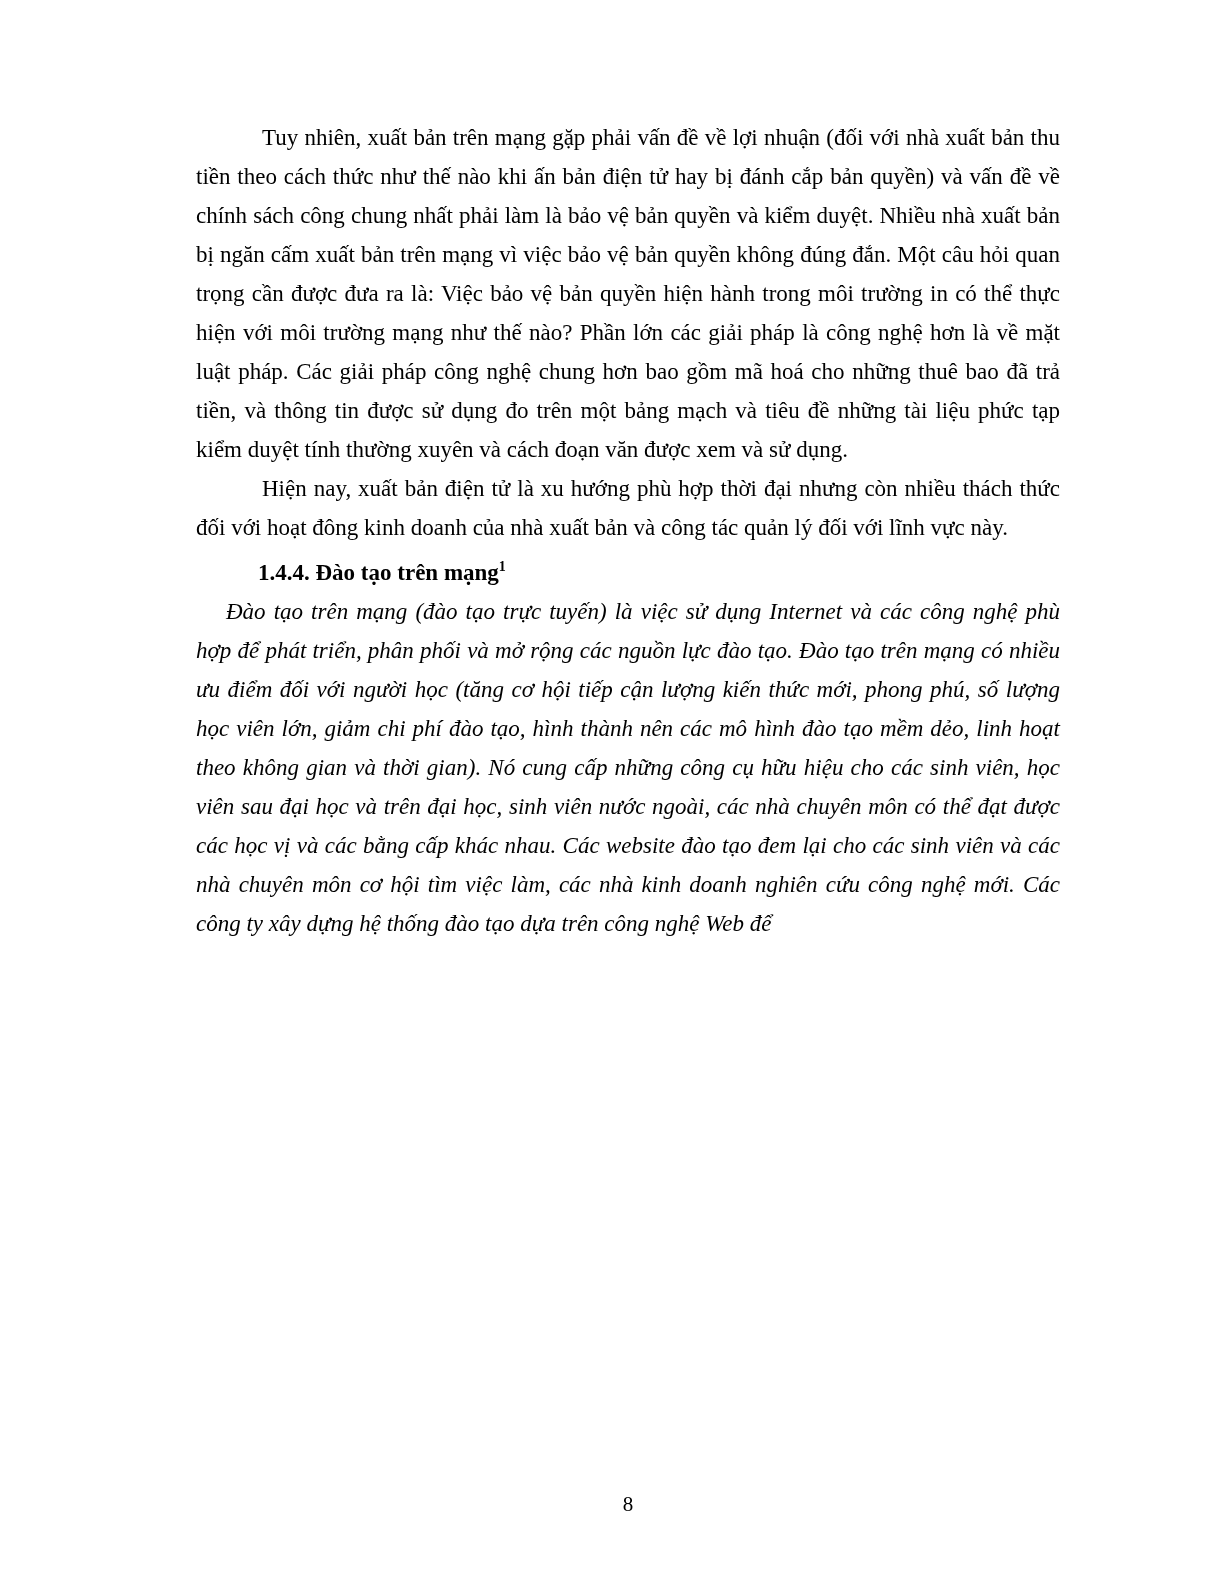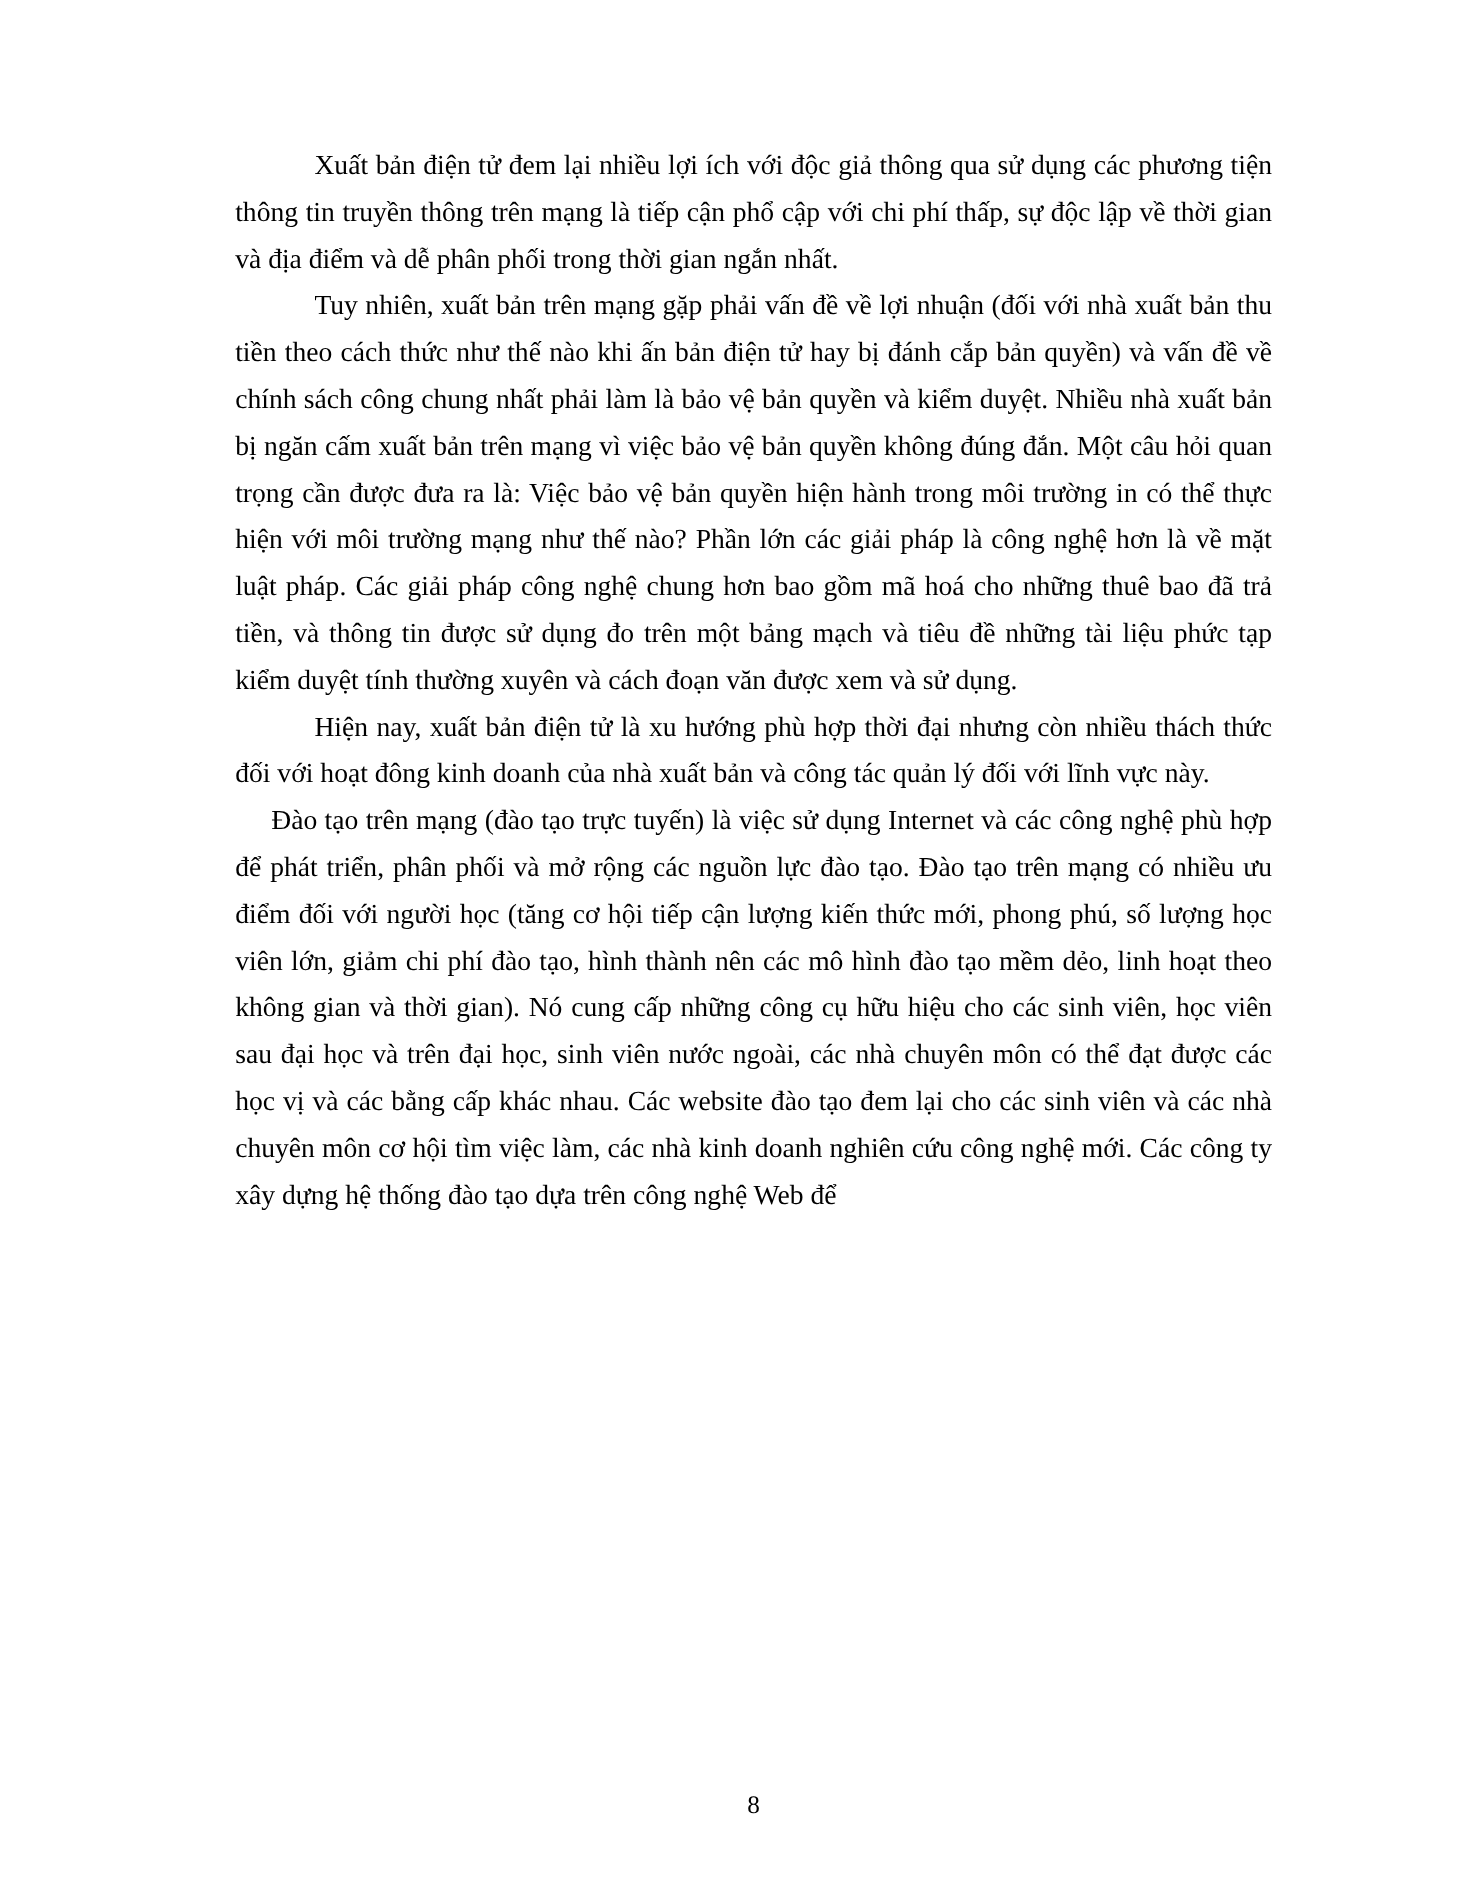--- a/index.html
+++ b/index.html
@@ -24,21 +24,21 @@
   }
   .body-text {
     font-size: 23px;
     line-height: 39px;
     text-align: justify;
   }
   .body-text p {
     margin: 0;
   }
   .indent-lg { text-indent: 66px; }
-  .indent-sm { text-indent: 30px; }
+  .indent-sm { text-indent: 30px; font-style: italic; }
   .section-heading {
     margin: 0;
     font-size: 23px;
     line-height: 39px;
     font-weight: bold;
     text-indent: 62px;
   }
   .section-heading sup {
     font-size: 14px;
     font-weight: bold;
@@ -73,26 +73,26 @@
     text-align: center;
     font-size: 21px;
   }
 </style>
 </head>
 <body>
 
 <div class="page">
 
   <div class="body-text">
-    <p class="indent-lg">Xuất bản điện tử đem lại nhiều lợi ích với độc giả thông qua sử dụng các phương tiện thông tin truyền thông trên mạng là tiếp cận phổ cập với chi phí thấp, sự độc lập về thời gian và địa điểm và dễ phân phối trong thời gian ngắn nhất.</p>
 
     <p class="indent-lg">Tuy nhiên, xuất bản trên mạng gặp phải vấn đề về lợi nhuận (đối với nhà xuất bản thu tiền theo cách thức như thế nào khi ấn bản điện tử hay bị đánh cắp bản quyền) và vấn đề về chính sách công chung nhất phải làm là bảo vệ bản quyền và kiểm duyệt. Nhiều nhà xuất bản bị ngăn cấm xuất bản trên mạng vì việc bảo vệ bản quyền không đúng đắn. Một câu hỏi quan trọng cần được đưa ra là: Việc bảo vệ bản quyền hiện hành trong môi trường in có thể thực hiện với môi trường mạng như thế nào? Phần lớn các giải pháp là công nghệ hơn là về mặt luật pháp. Các giải pháp công nghệ chung hơn bao gồm mã hoá cho những thuê bao đã trả tiền, và thông tin được sử dụng đo trên một bảng mạch và tiêu đề những tài liệu phức tạp kiểm duyệt tính thường xuyên và cách đoạn văn được xem và sử dụng.</p>
 
     <p class="indent-lg">Hiện nay, xuất bản điện tử là xu hướng phù hợp thời đại nhưng còn nhiều thách thức đối với hoạt đông kinh doanh của nhà xuất bản và công tác quản lý đối với lĩnh vực này.</p>
 
+    <h3 class="section-heading"><span>1.4.4. Đào tạo trên mạng</span><sup>1</sup></h3>
 
     <p class="indent-sm">Đào tạo trên mạng (đào tạo trực tuyến) là việc sử dụng Internet và các công nghệ phù hợp để phát triển, phân phối và mở rộng các nguồn lực đào tạo. Đào tạo trên mạng có nhiều ưu điểm đối với người học (tăng cơ hội tiếp cận lượng kiến thức mới, phong phú, số lượng học viên lớn, giảm chi phí đào tạo, hình thành nên các mô hình đào tạo mềm dẻo, linh hoạt theo không gian và thời gian). Nó cung cấp những công cụ hữu hiệu cho các sinh viên, học viên sau đại học và trên đại học, sinh viên nước ngoài, các nhà chuyên môn có thể đạt được các học vị và các bằng cấp khác nhau. Các website đào tạo đem lại cho các sinh viên và các nhà chuyên môn cơ hội tìm việc làm, các nhà kinh doanh nghiên cứu công nghệ mới. Các công ty xây dựng hệ thống đào tạo dựa trên công nghệ Web để</p>
   </div>
 
 
   <div class="page-number">8</div>
 
 </div>
 
 </body></html>

